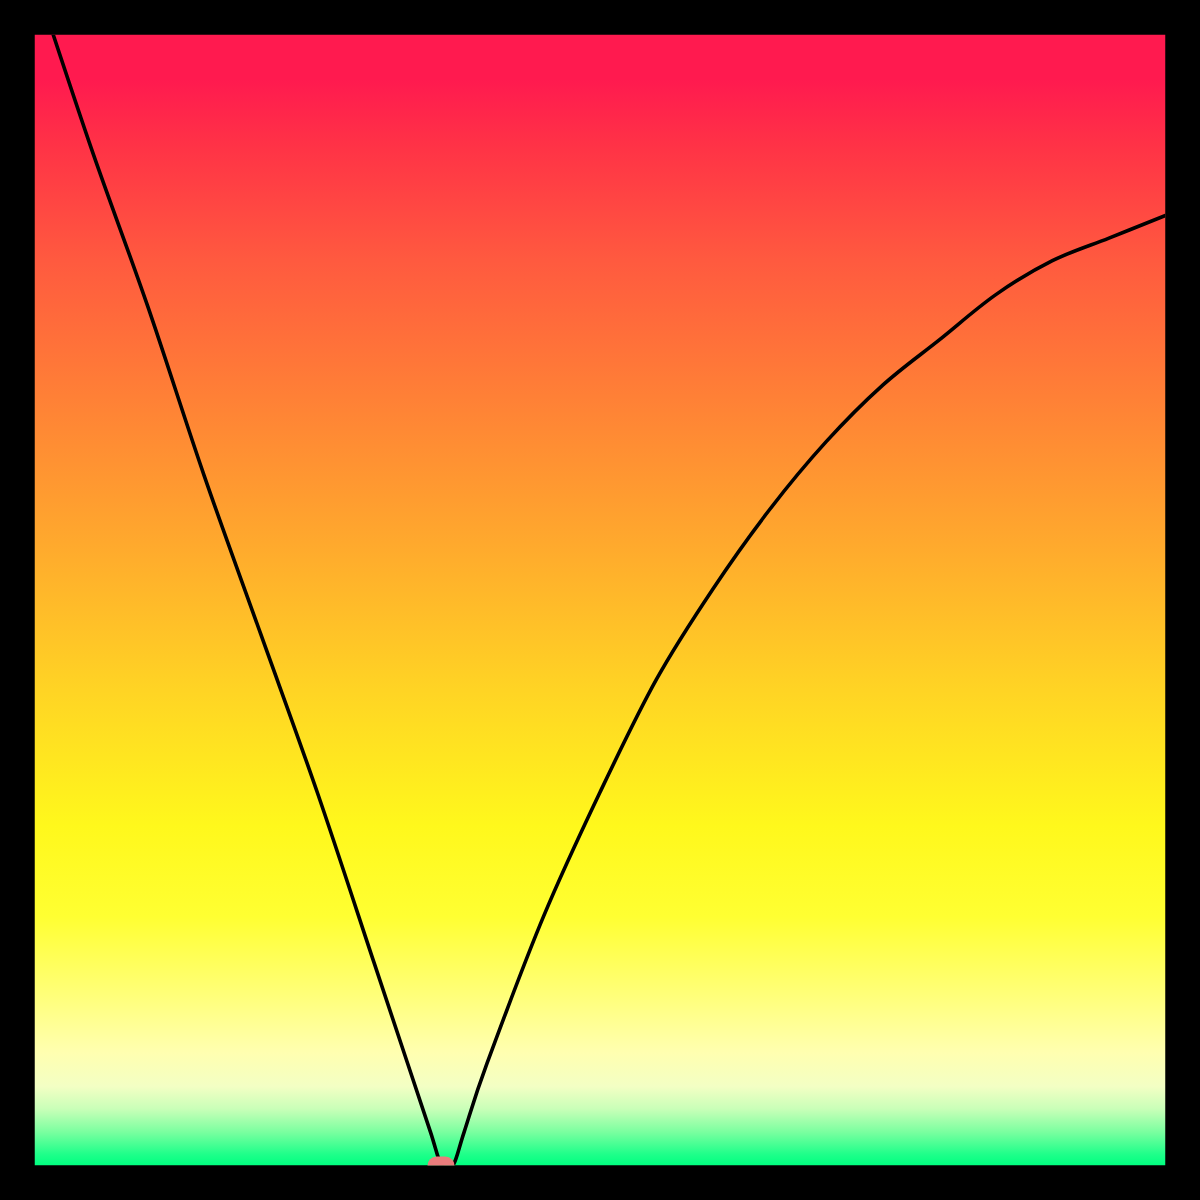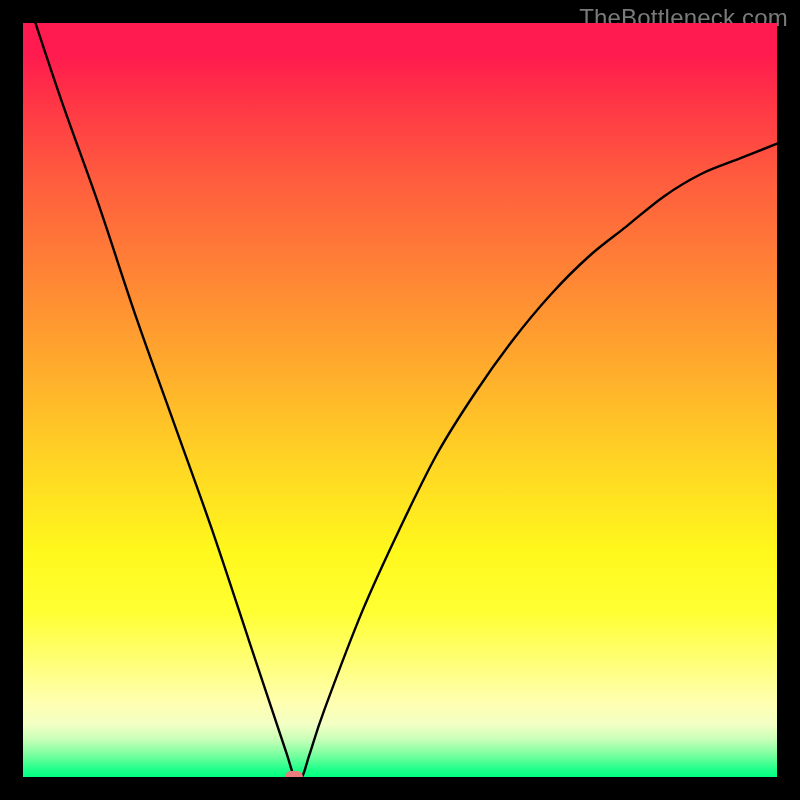--- a/index.html
+++ b/index.html
@@ -74,21 +74,20 @@
     height: 12px;
     background: #e97c7c;
     border-radius: 6px;
     transform: translate(-50%, -50%);
   }
 </style>
 </head>
 <body>
 
 <div class="wrap">
-  <div class="attribution">TheBottleneck.com</div>
 
   <div class="plot-area">
     <div class="gradient"></div>
 
     <svg class="curve" viewBox="0 0 754 754" preserveAspectRatio="none">
       <path id="curve-path" fill="none" stroke="#000" stroke-width="2.4" stroke-linejoin="round" stroke-linecap="round" d="M 0 -37.700000000000045 C 6.28 -18.85, 25.13 38.96, 37.70 75.40 C 50.27 111.84, 62.83 144.52, 75.40 180.96 C 87.97 217.40, 100.53 257.62, 113.10 294.06 C 125.67 330.50, 138.23 364.43, 150.80 399.62 C 163.37 434.81, 175.93 468.74, 188.50 505.18 C 201.07 541.62, 216.15 588.12, 226.20 618.28 C 236.25 648.44, 242.54 667.29, 248.82 686.14 C 255.10 704.99, 260.13 720.07, 263.90 731.38 C 267.67 742.69, 268.93 750.23, 271.44 754.00 C 273.95 757.77, 276.47 757.77, 278.98 754.00 C 281.49 750.23, 282.75 742.69, 286.52 731.38 C 290.29 720.07, 292.80 710.02, 301.60 686.14 C 310.40 662.26, 326.73 618.28, 339.30 588.12 C 351.87 557.96, 364.43 531.57, 377.00 505.18 C 389.57 478.79, 402.13 452.40, 414.70 429.78 C 427.27 407.16, 439.83 388.31, 452.40 369.46 C 464.97 350.61, 477.53 333.02, 490.10 316.68 C 502.67 300.34, 515.23 285.26, 527.80 271.44 C 540.37 257.62, 552.93 245.05, 565.50 233.74 C 578.07 222.43, 590.63 213.63, 603.20 203.58 C 615.77 193.53, 628.33 182.22, 640.90 173.42 C 653.47 164.62, 666.03 157.08, 678.60 150.80 C 691.17 144.52, 703.73 140.75, 716.30 135.72 C 728.87 130.69, 747.72 123.15, 754.00 120.64"></path>
     </svg>
 
     <div class="marker" id="marker" style="left: 271.44px; top: 754px;"></div>
   </div>

